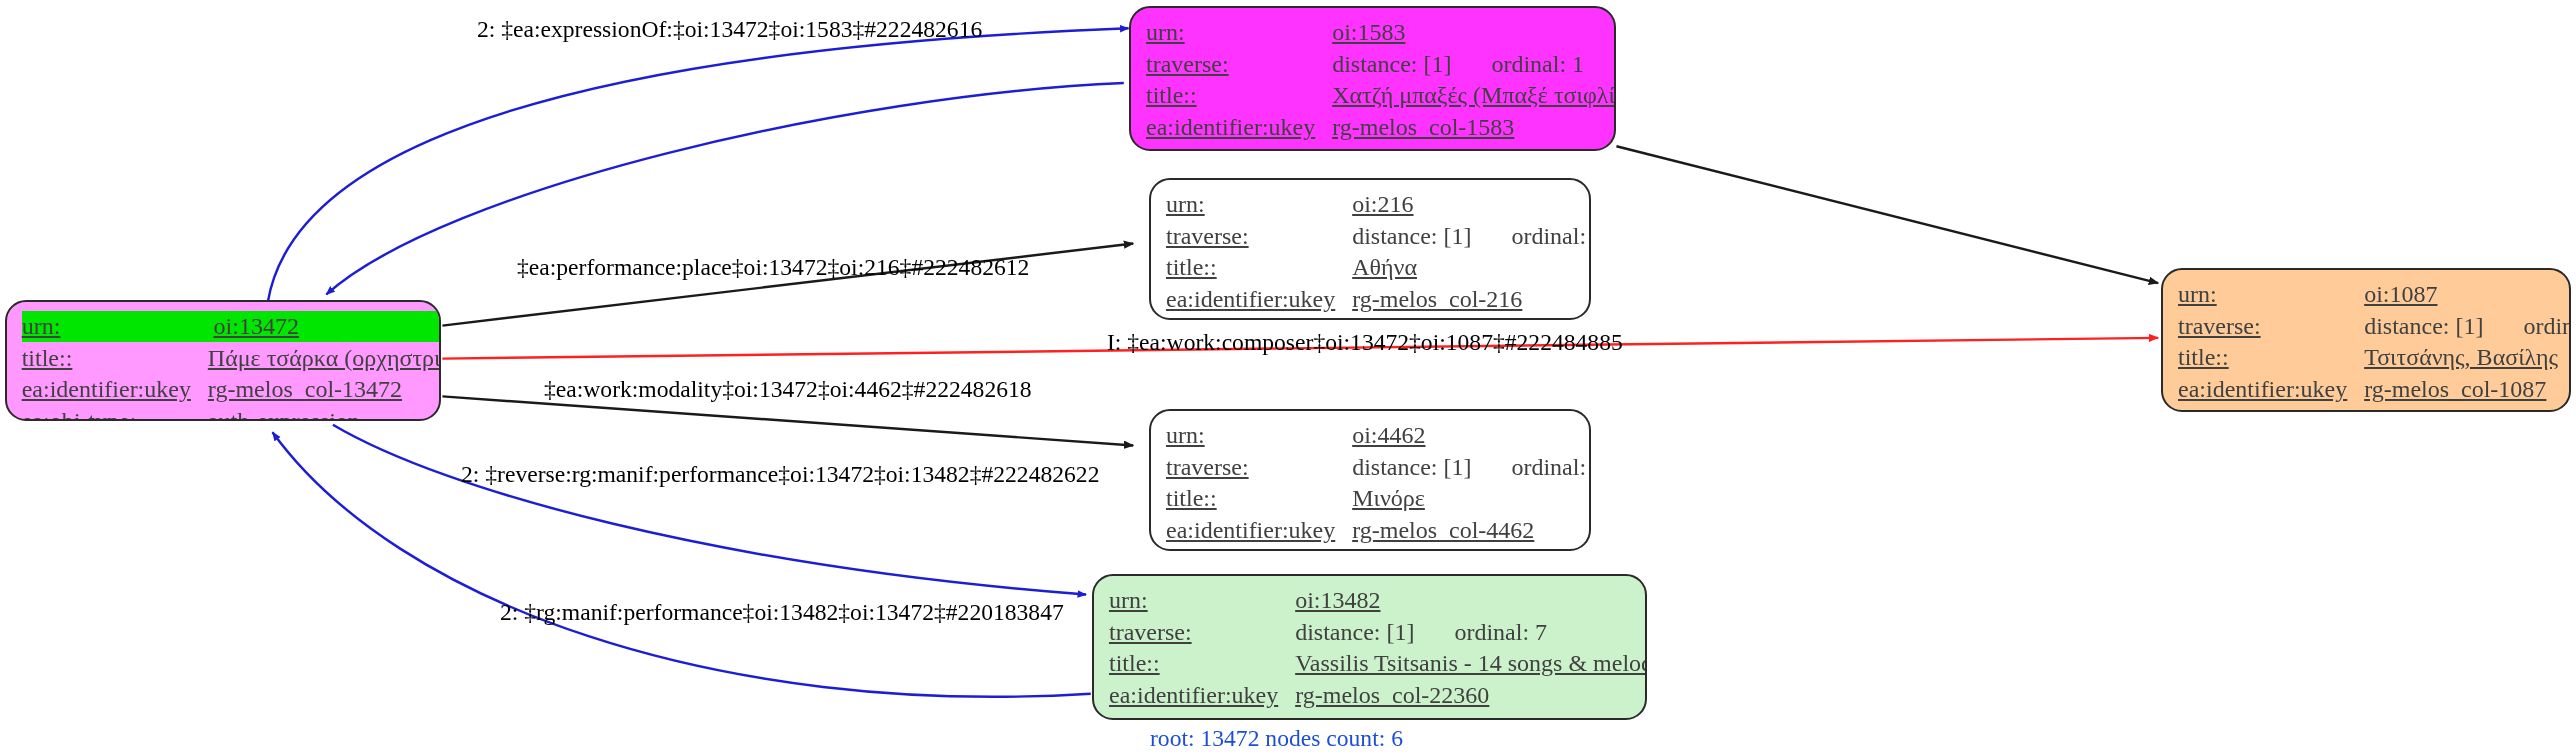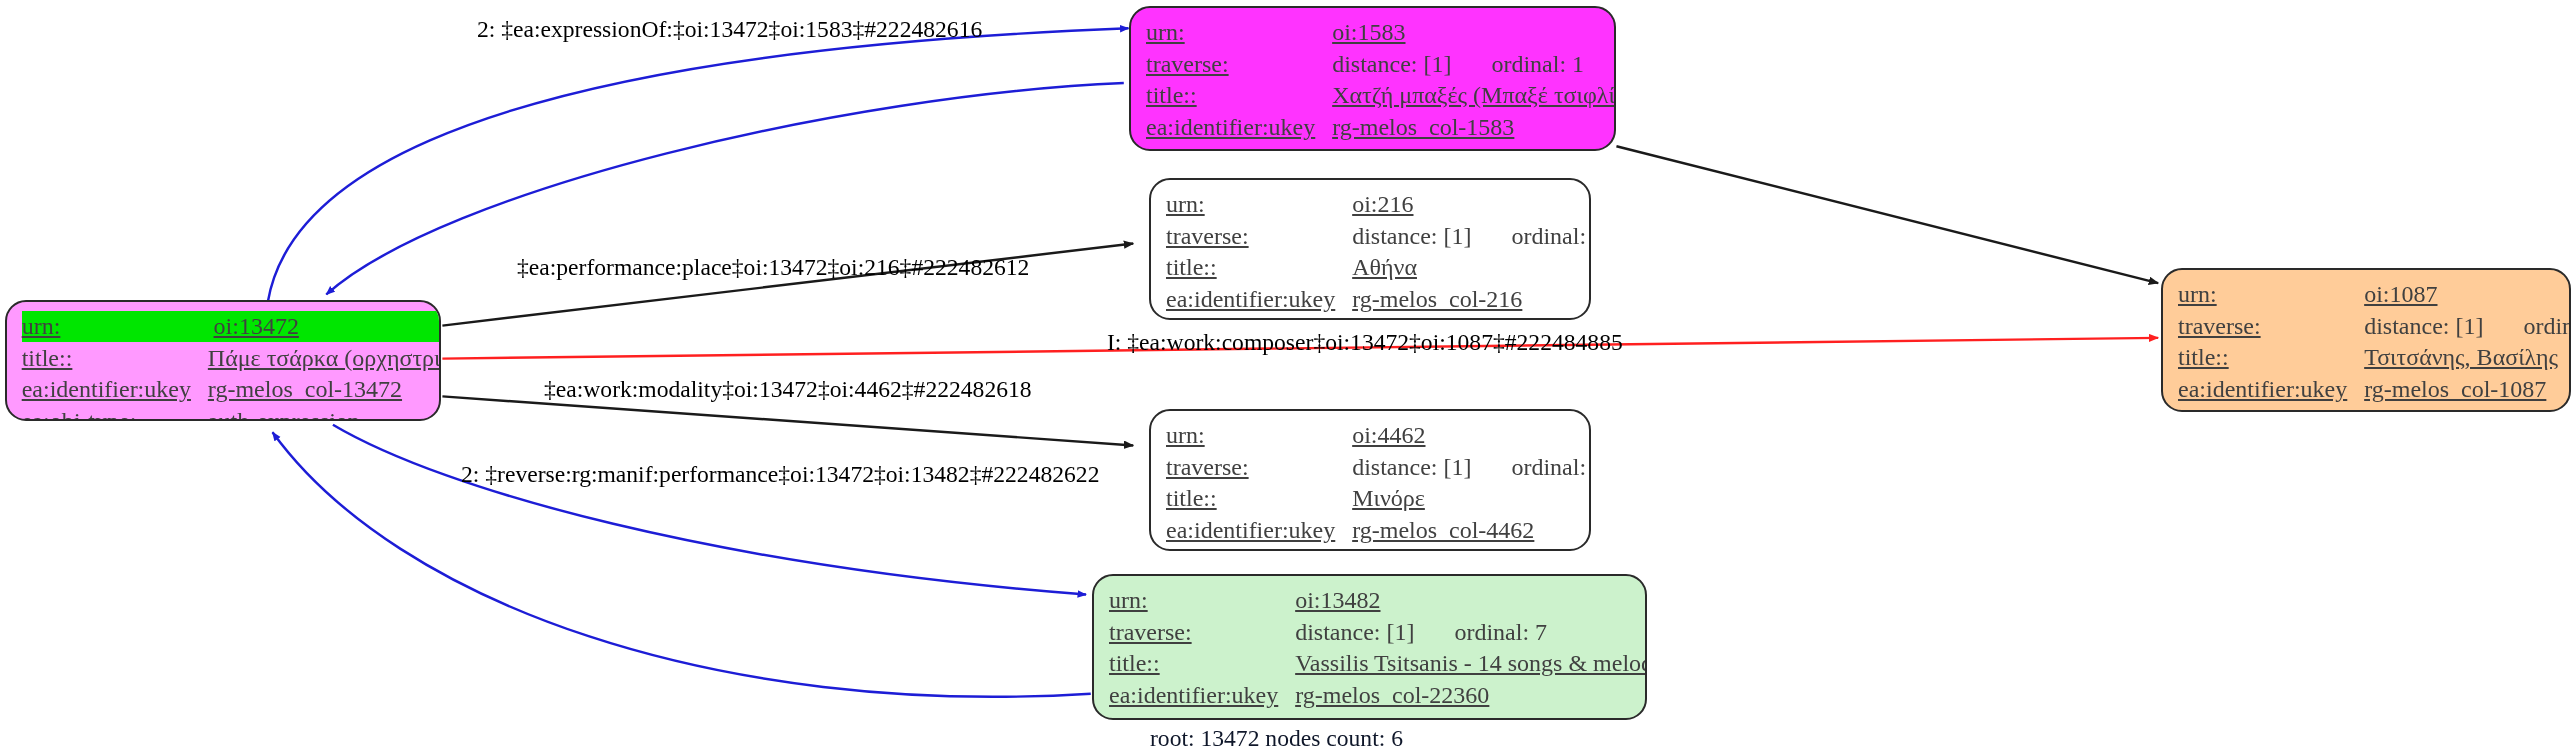--- a/index.html
+++ b/index.html
@@ -67,21 +67,21 @@
   .edge-label {
     position: absolute;
     font-size: 23.6px;
     color: #000000;
     white-space: nowrap;
     line-height: 1;
   }
   .footer-label {
     position: absolute;
     font-size: 23.6px;
-    color: #0f172a;
+    color: #1d4ed8;
     white-space: nowrap;
   }
 </style>
 </head>
 <body>
 
 <div id="graph-root">
 
   <svg class="graph-canvas" viewBox="0 0 2728 800">
     <defs>
@@ -285,18 +285,19 @@
 
 
   <div class="edge-label" style="left:517px; top:256px;">‡ea:performance:place‡oi:13472‡oi:216‡#222482612</div>
 
   <div class="edge-label" style="left:1107px; top:331px;">I: ‡ea:work:composer‡oi:13472‡oi:1087‡#222484885</div>
 
   <div class="edge-label" style="left:536px; top:378px;margin-left:8px;">‡ea:work:modality‡oi:13472‡oi:4462‡#222482618</div>
 
   <div class="edge-label" style="left:461px; top:463px;">2: ‡reverse:rg:manif:performance‡oi:13472‡oi:13482‡#222482622</div>
 
+  <div class="edge-label" style="left:500px; top:601px;">2: ‡rg:manif:performance‡oi:13482‡oi:13472‡#220183847</div>
 
 
   <div class="footer-label" style="left:1150px; top:725px;">root: 13472 nodes count: 6</div>
 
 </div>
 
 
 </body></html>

